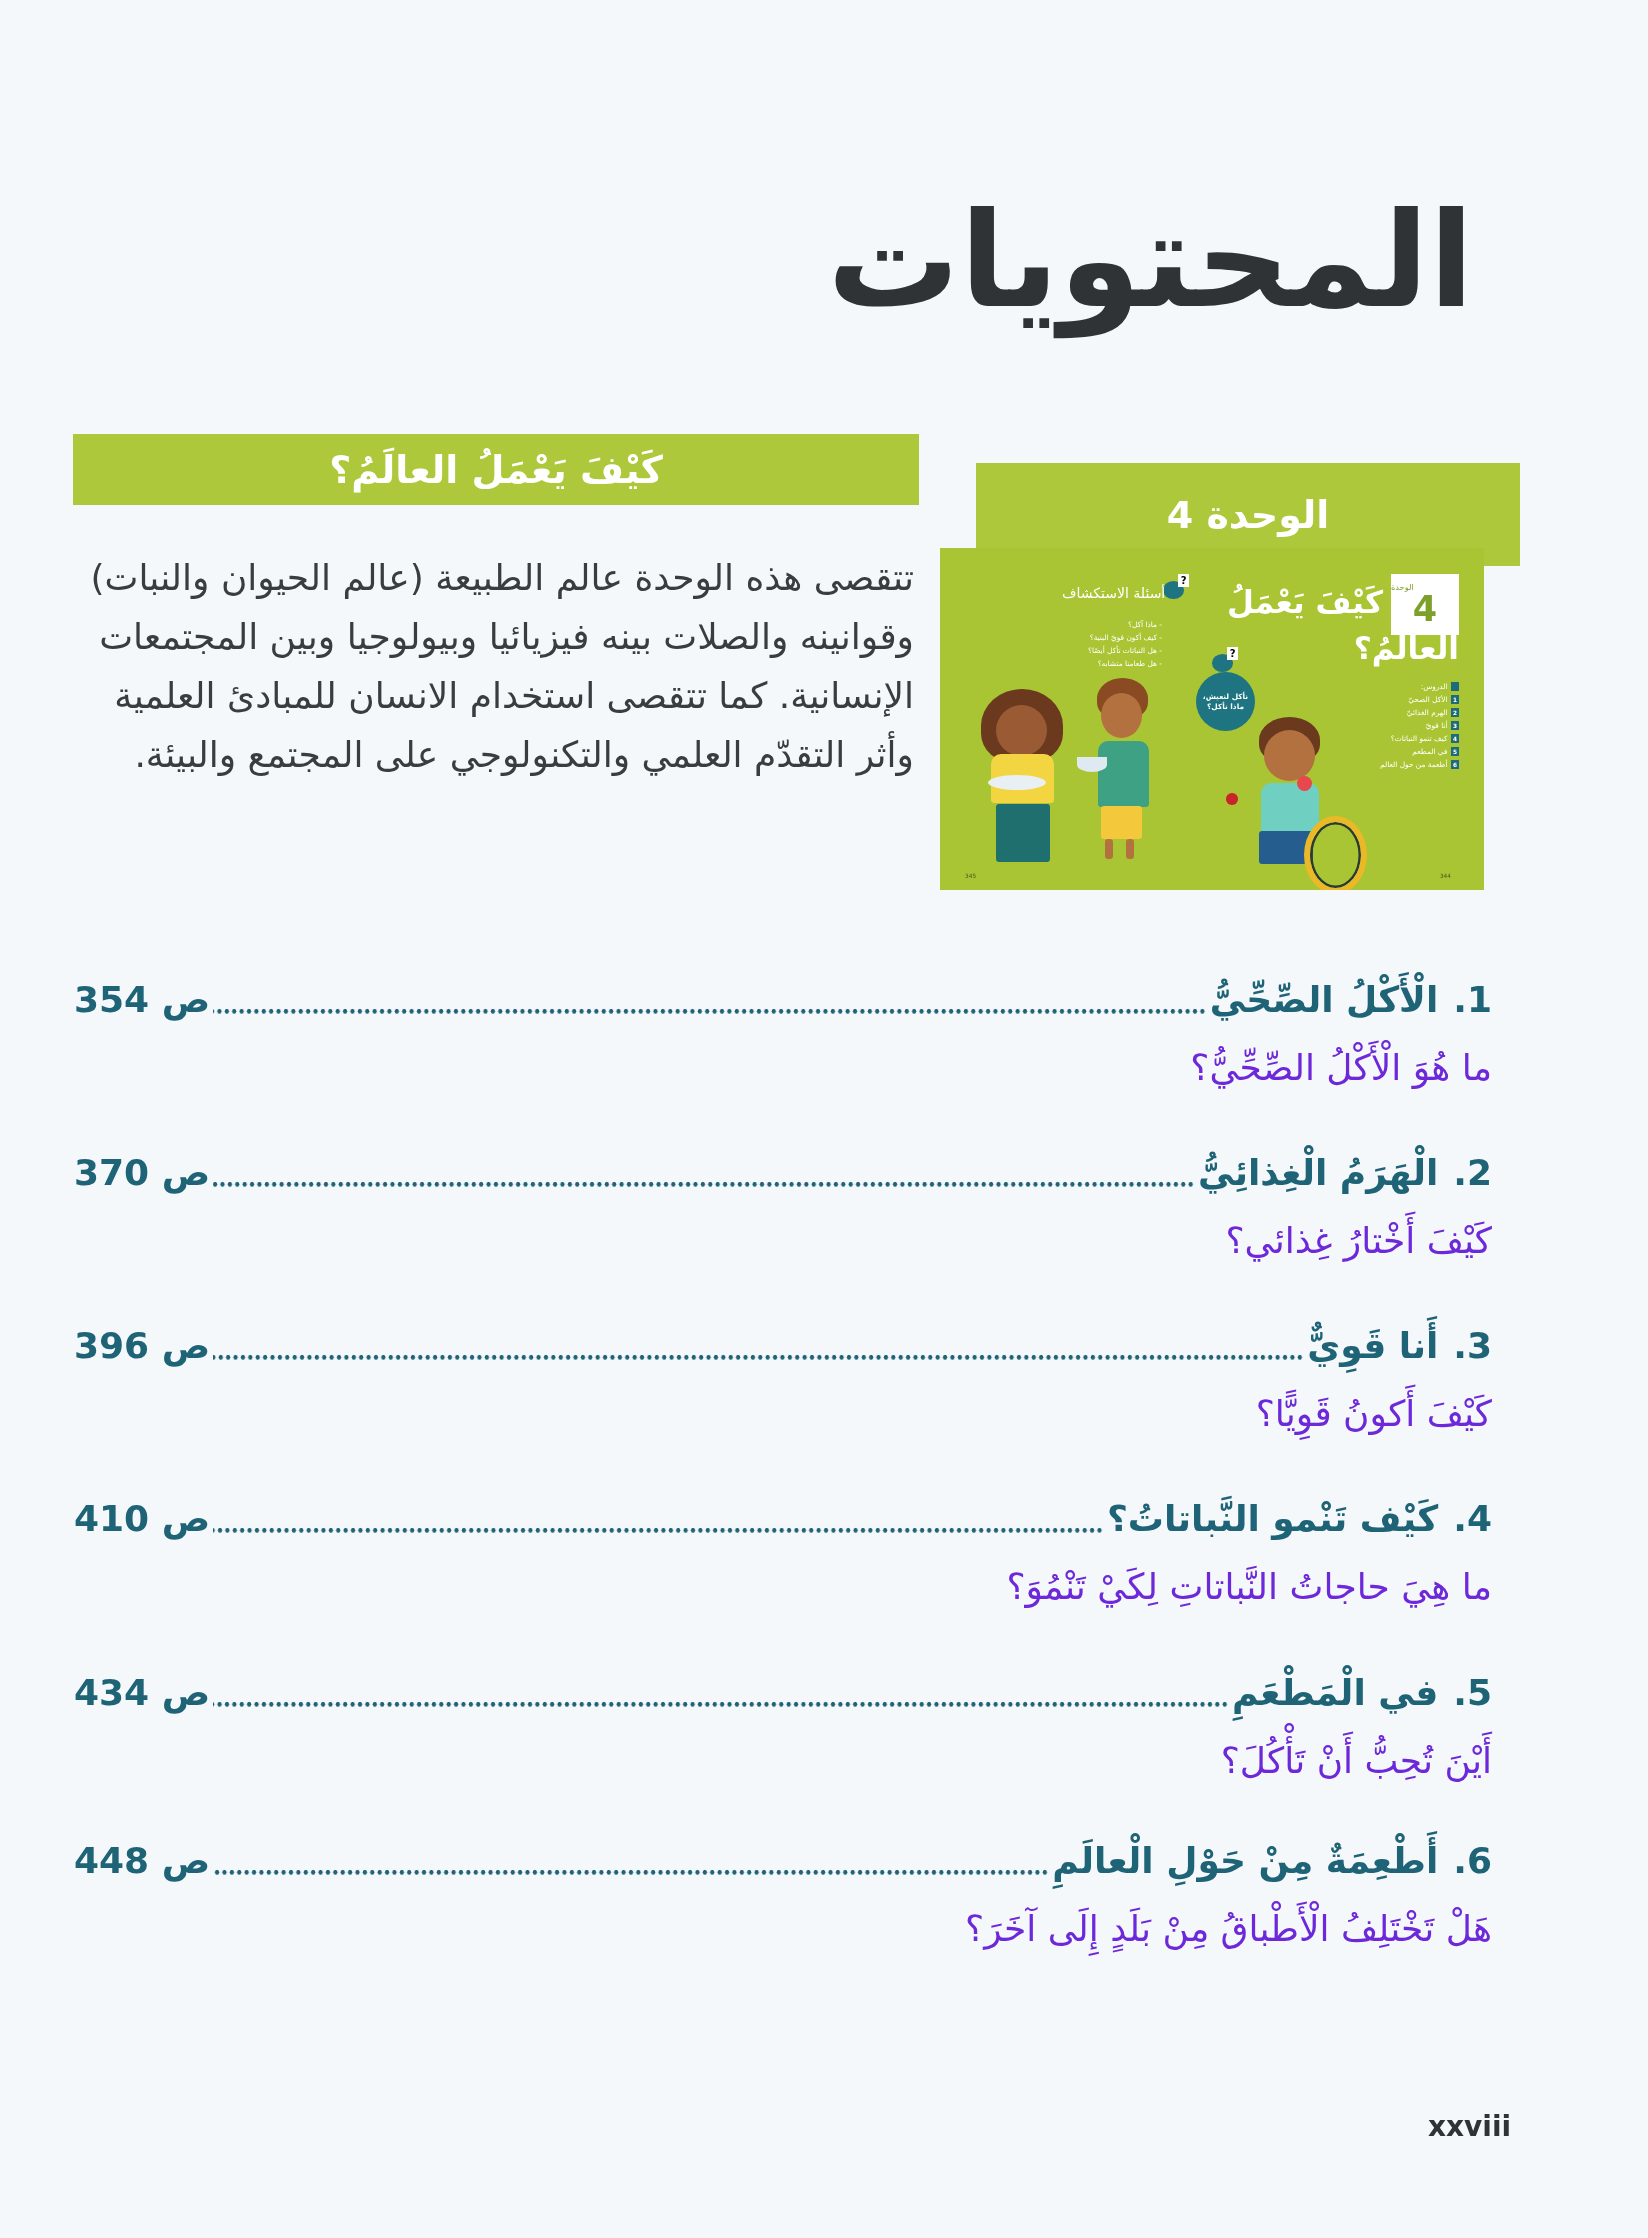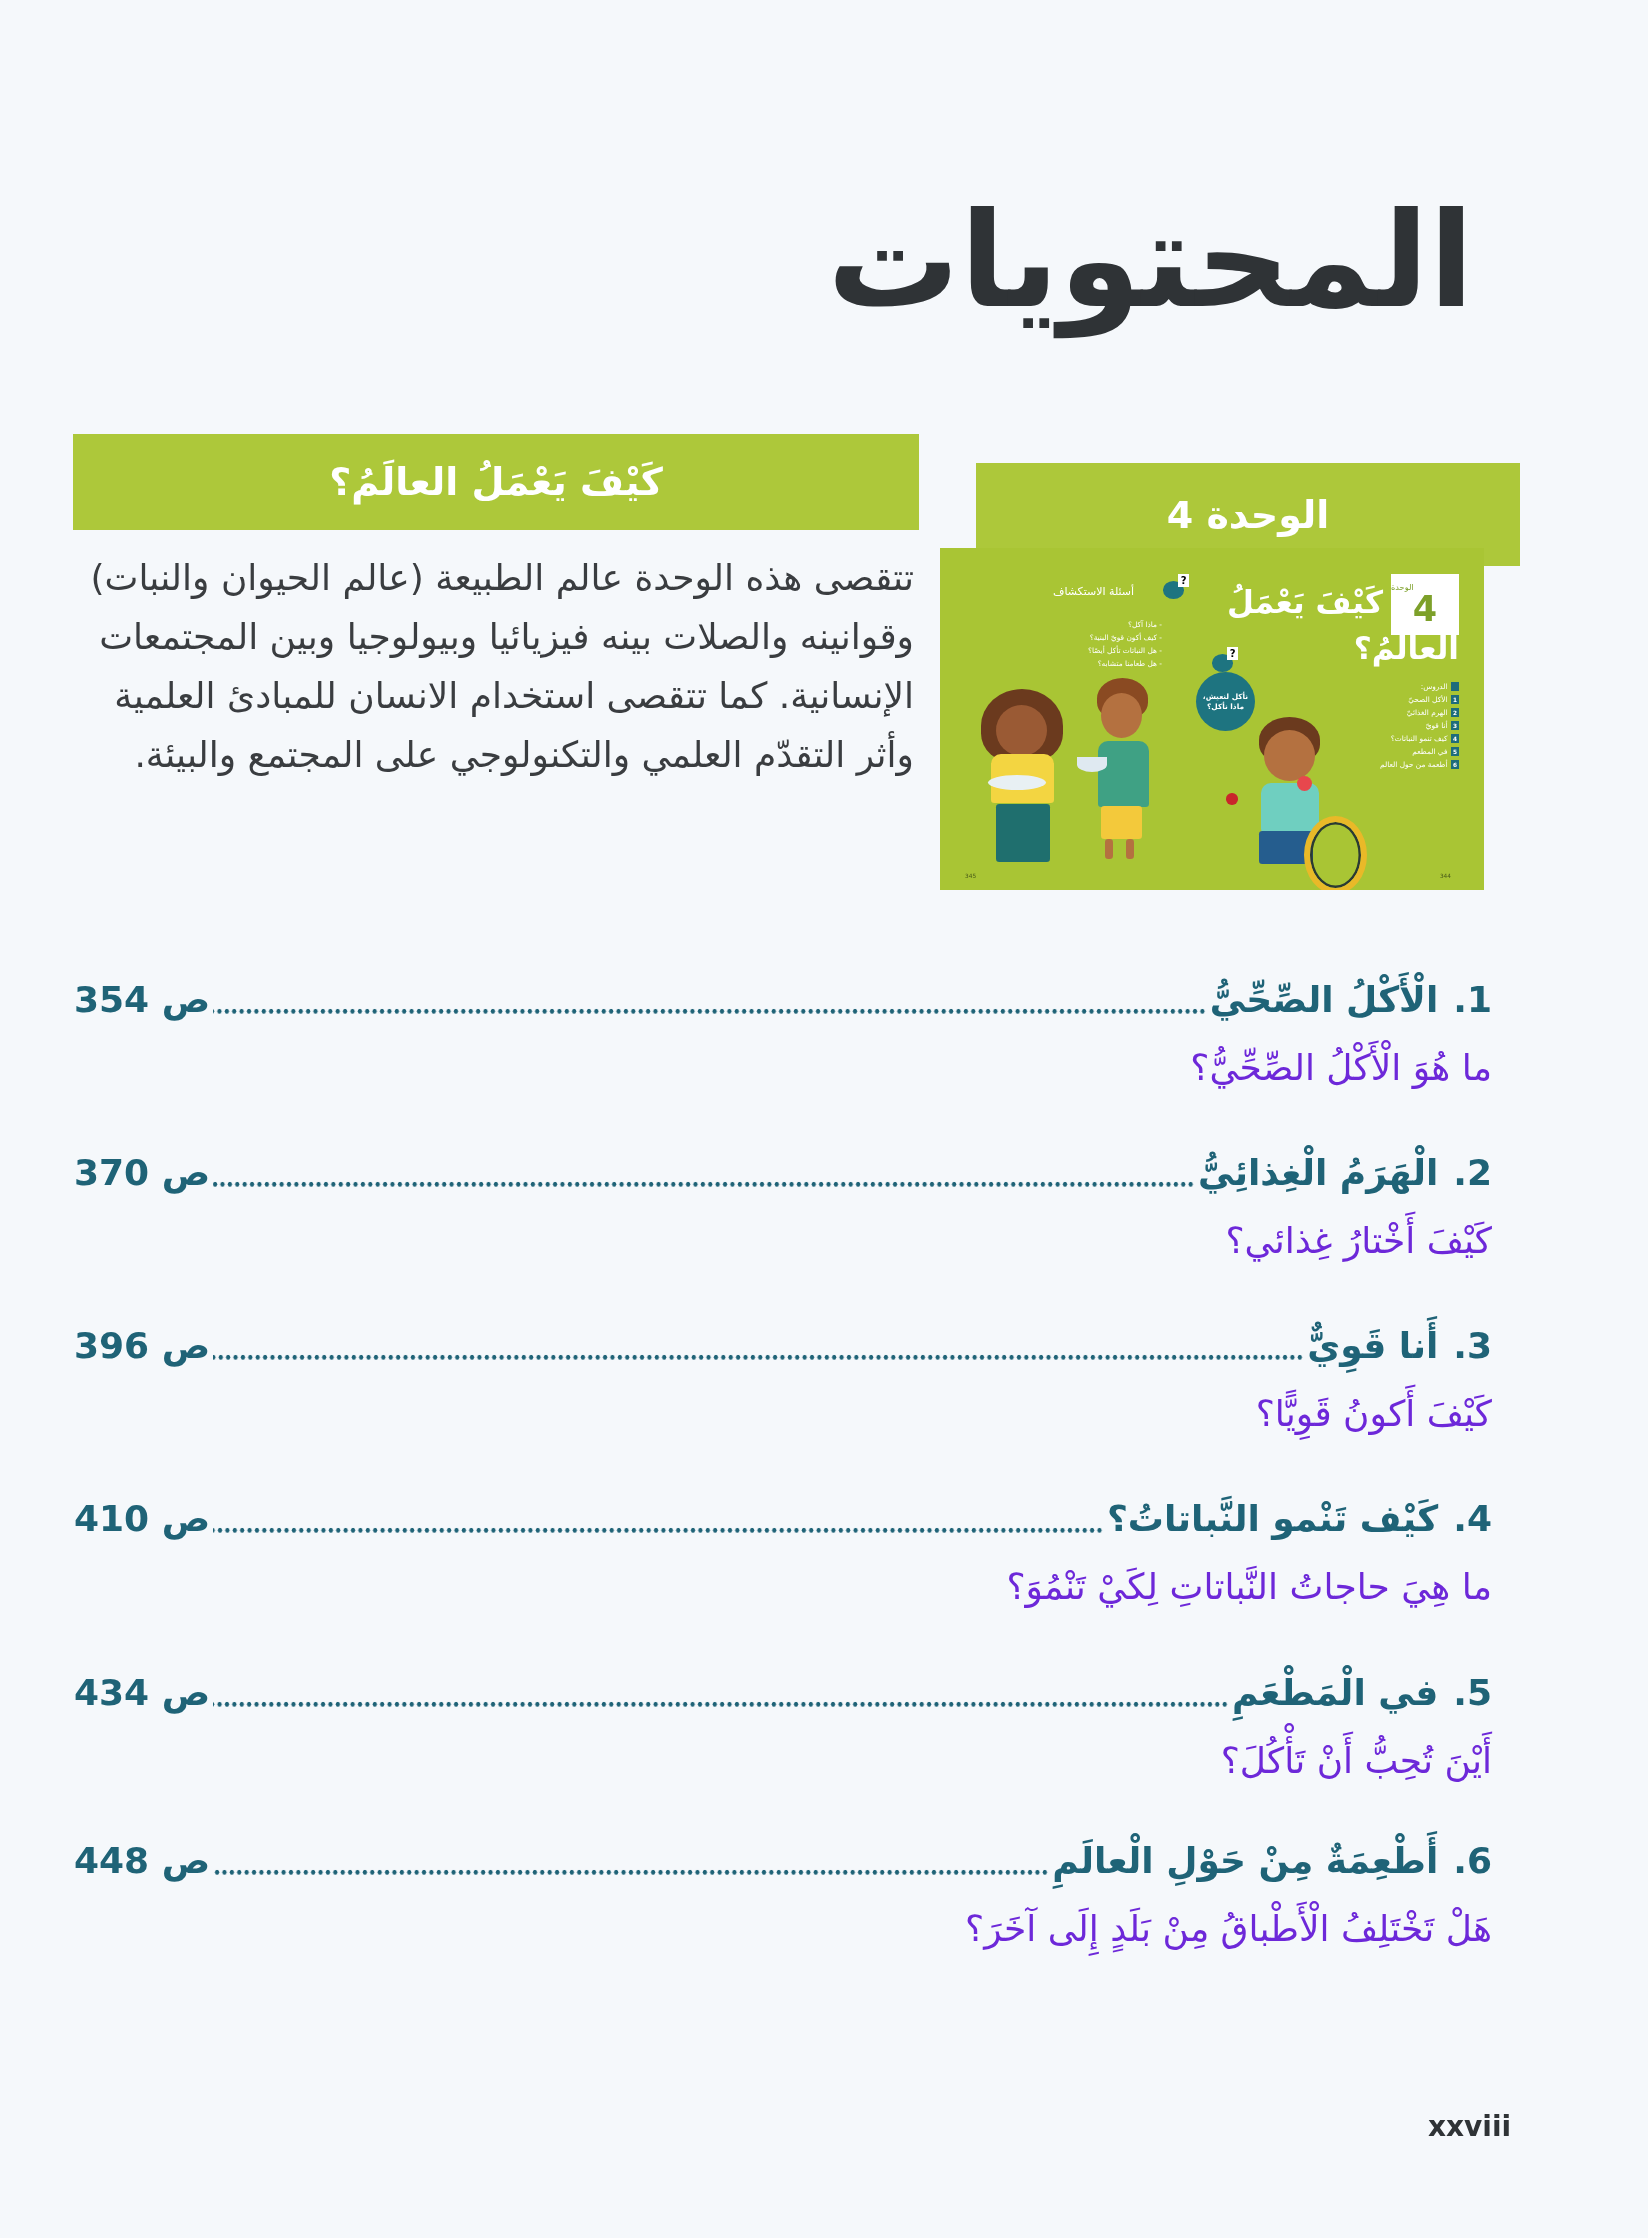--- a/index.html
+++ b/index.html
@@ -22,21 +22,21 @@
   .hdr {
     position: absolute;
     background: #adc83a;
     color: #ffffff;
     font-weight: bold;
     font-size: 38px;
     display: flex; align-items: center; justify-content: center;
     box-sizing: border-box;
   }
   .hdr-unit { left: 976px; top: 429px; width: 544px; height: 103px; margin-top: 34px; }
-  .hdr-theme { left: 73px; top: 434px; width: 846px; height: 96px; }
+  .hdr-theme { left: 73px; top: 434px; width: 846px; height: 71px; }
 
   .desc {
     position: absolute;
     left: 82px; top: 548px; width: 832px;
     font-size: 36px; line-height: 59px;
     color: #3a3d40;
     text-align: right;
   }
 
   
@@ -72,21 +72,21 @@
     border-radius: 50%; background: #1e7480; color: #fff; font-size: 7.4px; font-weight: bold;
     display: flex; align-items: center; justify-content: center; text-align: center; line-height: 10px;
   }
   .thumb .qicon {
     position: absolute; width: 21.4px; height: 18px; border-radius: 50%; background: #1e7480;
   }
   .thumb .qicon::after {
     content: "?"; position: absolute; right: -5px; top: -6.6px; width: 11.5px; height: 13px;
     background: #fff; color: #000; font-size: 10px; font-weight: bold; text-align: center; line-height: 13px;
   }
-  .thumb .inq-title { position: absolute; left: 113px; top: 37px; font-size: 11px; color:#fff; }
+  .thumb .inq-title { position: absolute; left: 122px; top: 37px; font-size: 14px; color:#fff; }
   .thumb .inq-list { position: absolute; left: 107px; top: 70px; font-size: 7.4px; color:#fff; line-height: 13px; text-align:right; width: 115px;}
   .thumb .pg { position: absolute; bottom: 11.5px; font-size: 5.8px; color: #4b5d19; }
   
   .kid { position: absolute; }
   .head { position: absolute; border-radius: 50%; }
   .hair { position: absolute; border-radius: 50% 50% 40% 40%; }
   .body { position: absolute; border-radius: 10px 10px 3.3px 3.3px; }
   .leg { position: absolute; border-radius: 3.3px; }
   .wheel { position: absolute; border-radius: 50%; border: 6.6px solid #e9b928; box-shadow: 0 0 0 2.5px #2b3a33 inset; }
 

